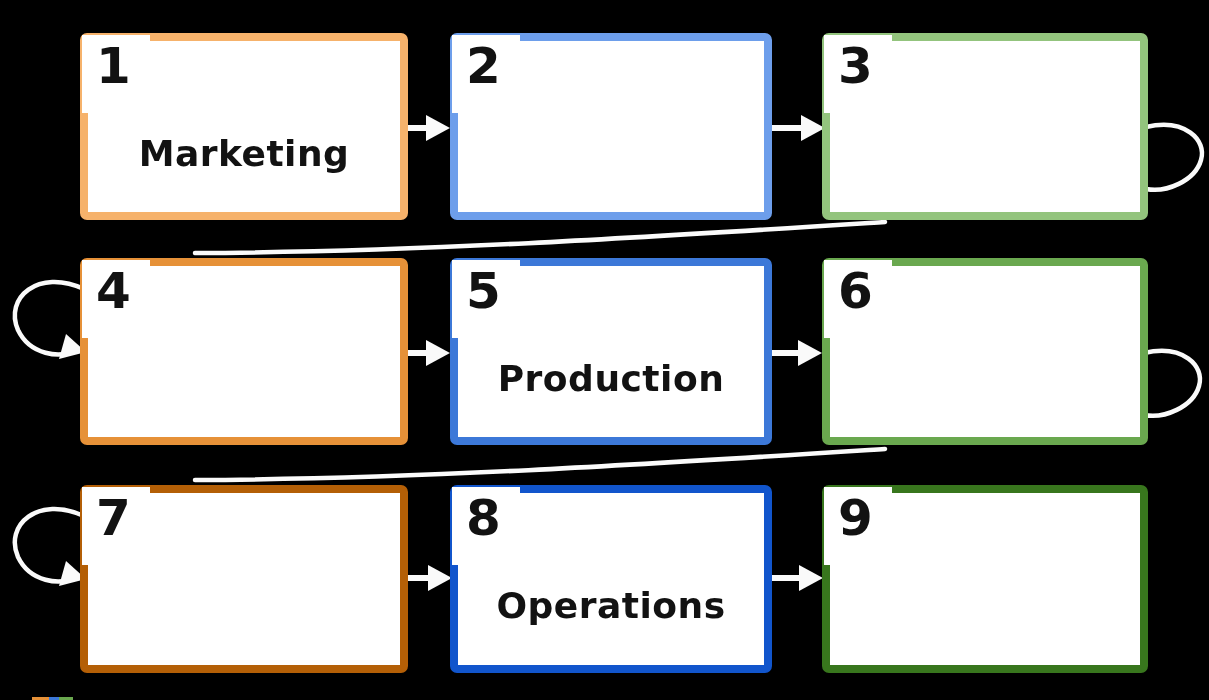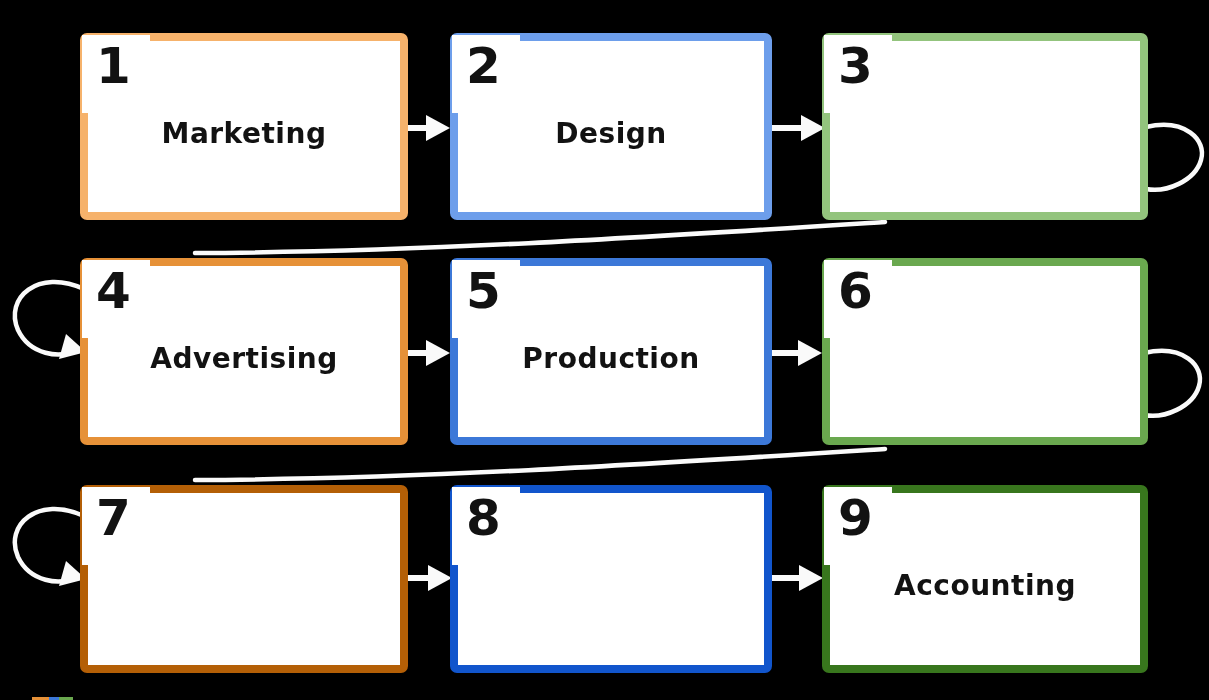--- a/index.html
+++ b/index.html
@@ -37,25 +37,25 @@
   .num-tab::after{
     content:"";
     position:absolute;
     left:0;top:64px;
     width:9px;height:14px;
     background:#fff;
   }
   .label{
     position:absolute;
     left:0;width:100%;
-    top:92px;
+    top:112px;
     transform:translateY(-50%);
     text-align:center;
     font-weight:bold;
-    font-size:28px;
+    font-size:36px;
     color:#121212;
     letter-spacing:0.5px;
   }
   
   .r0{top:33px;height:187px;}
   .r1{top:258px;height:187px;}
   .r2{top:485px;height:188px;}
   .c0{left:80px;width:328px;}
   .c1{left:450px;width:322px;}
   .c2{left:822px;width:326px;}
@@ -100,47 +100,45 @@
     <path class="cline" d="M84 516 C38 495, 4 525, 18 557 C30 582, 60 586, 76 577"></path>
     <polygon class="ahead" points="86,579 66,561 59,586"></polygon>
   </svg>
 
   <div class="box r0 c0" style="border-color: rgb(246, 178, 107);">
     <div class="num-tab">1</div>
     <div class="label">Marketing</div>
   </div>
   <div class="box r0 c1" style="border-color: rgb(109, 158, 235);">
     <div class="num-tab">2</div>
-    <div class="label">Design</div>
   </div>
   <div class="box r0 c2" style="border-color: rgb(147, 196, 125);">
     <div class="num-tab">3</div>
   </div>
 
   <div class="box r1 c0" style="border-color: rgb(230, 145, 56);">
     <div class="num-tab">4</div>
-    <div class="label">Advertising</div>
   </div>
   <div class="box r1 c1" style="border-color: rgb(60, 120, 216);">
     <div class="num-tab">5</div>
     <div class="label">Production</div>
   </div>
   <div class="box r1 c2" style="border-color: rgb(106, 168, 79);">
     <div class="num-tab">6</div>
   </div>
 
   <div class="box r2 c0" style="border-color: rgb(180, 95, 6);">
     <div class="num-tab">7</div>
   </div>
   <div class="box r2 c1" style="border-color: rgb(17, 85, 204);">
     <div class="num-tab">8</div>
+    <div class="label">Operations</div>
   </div>
   <div class="box r2 c2" style="border-color: rgb(56, 118, 29);">
     <div class="num-tab">9</div>
-    <div class="label">Accounting</div>
   </div>
 
   <div id="watermark">
     <span style="background: rgb(230, 145, 56);"></span>
     <span style="background: rgb(60, 120, 216);"></span>
     <span style="background: rgb(106, 168, 79);"></span>
   </div>
 
 </div>
 

